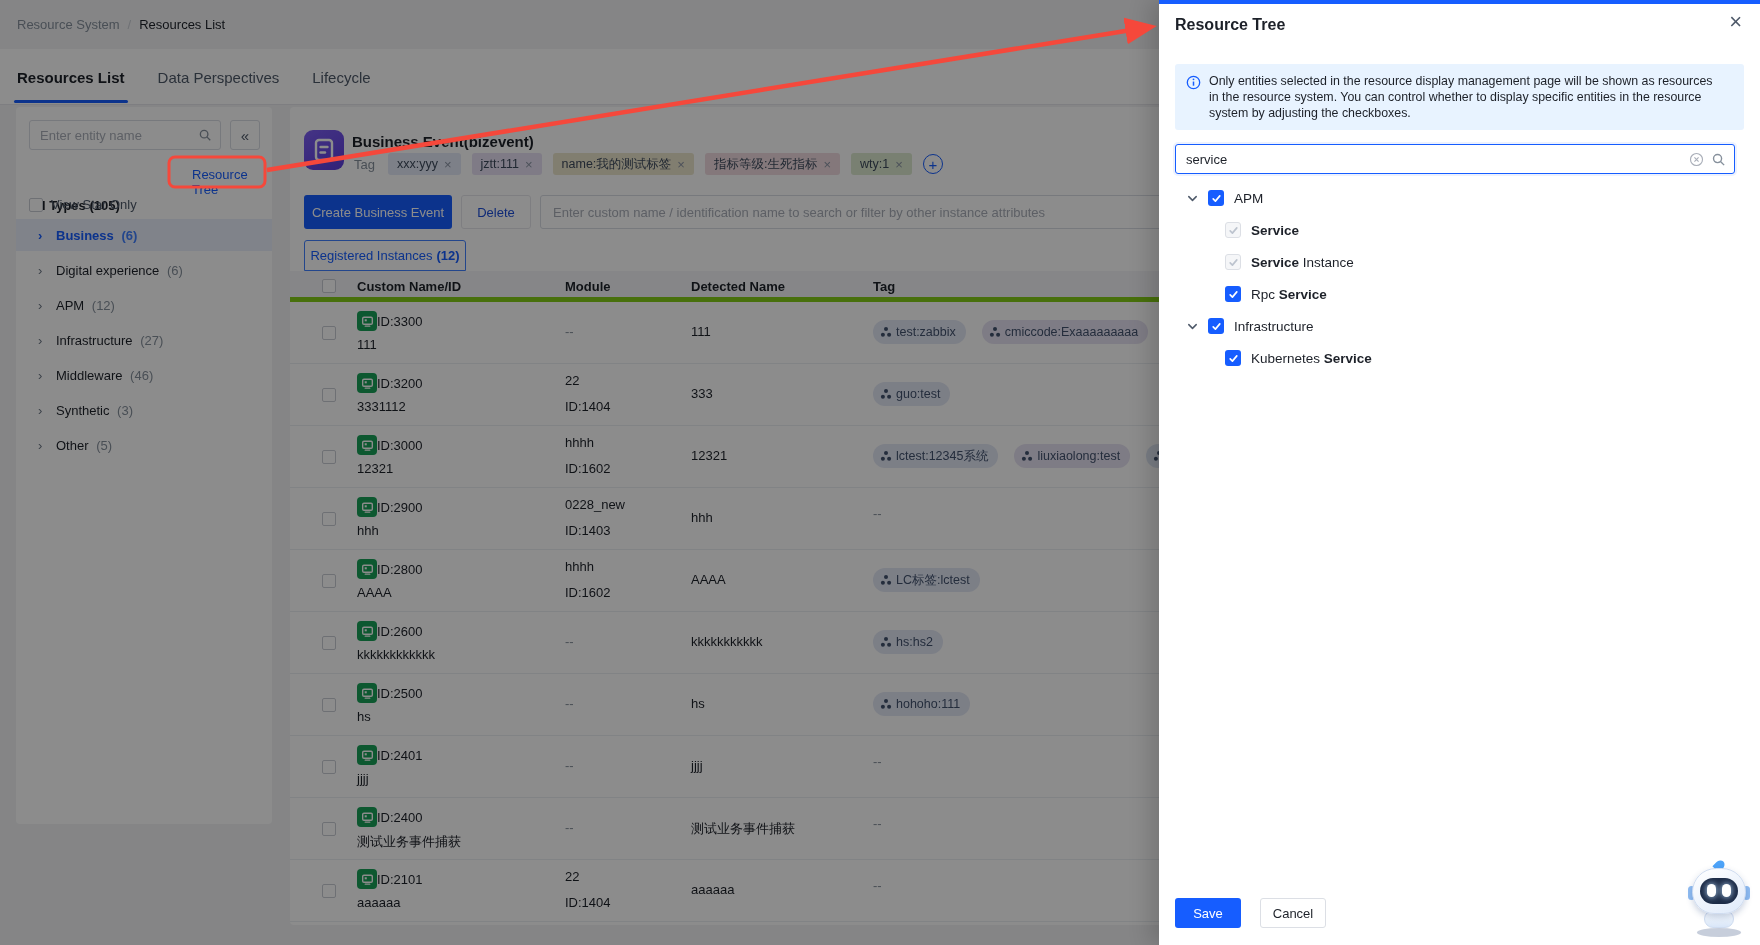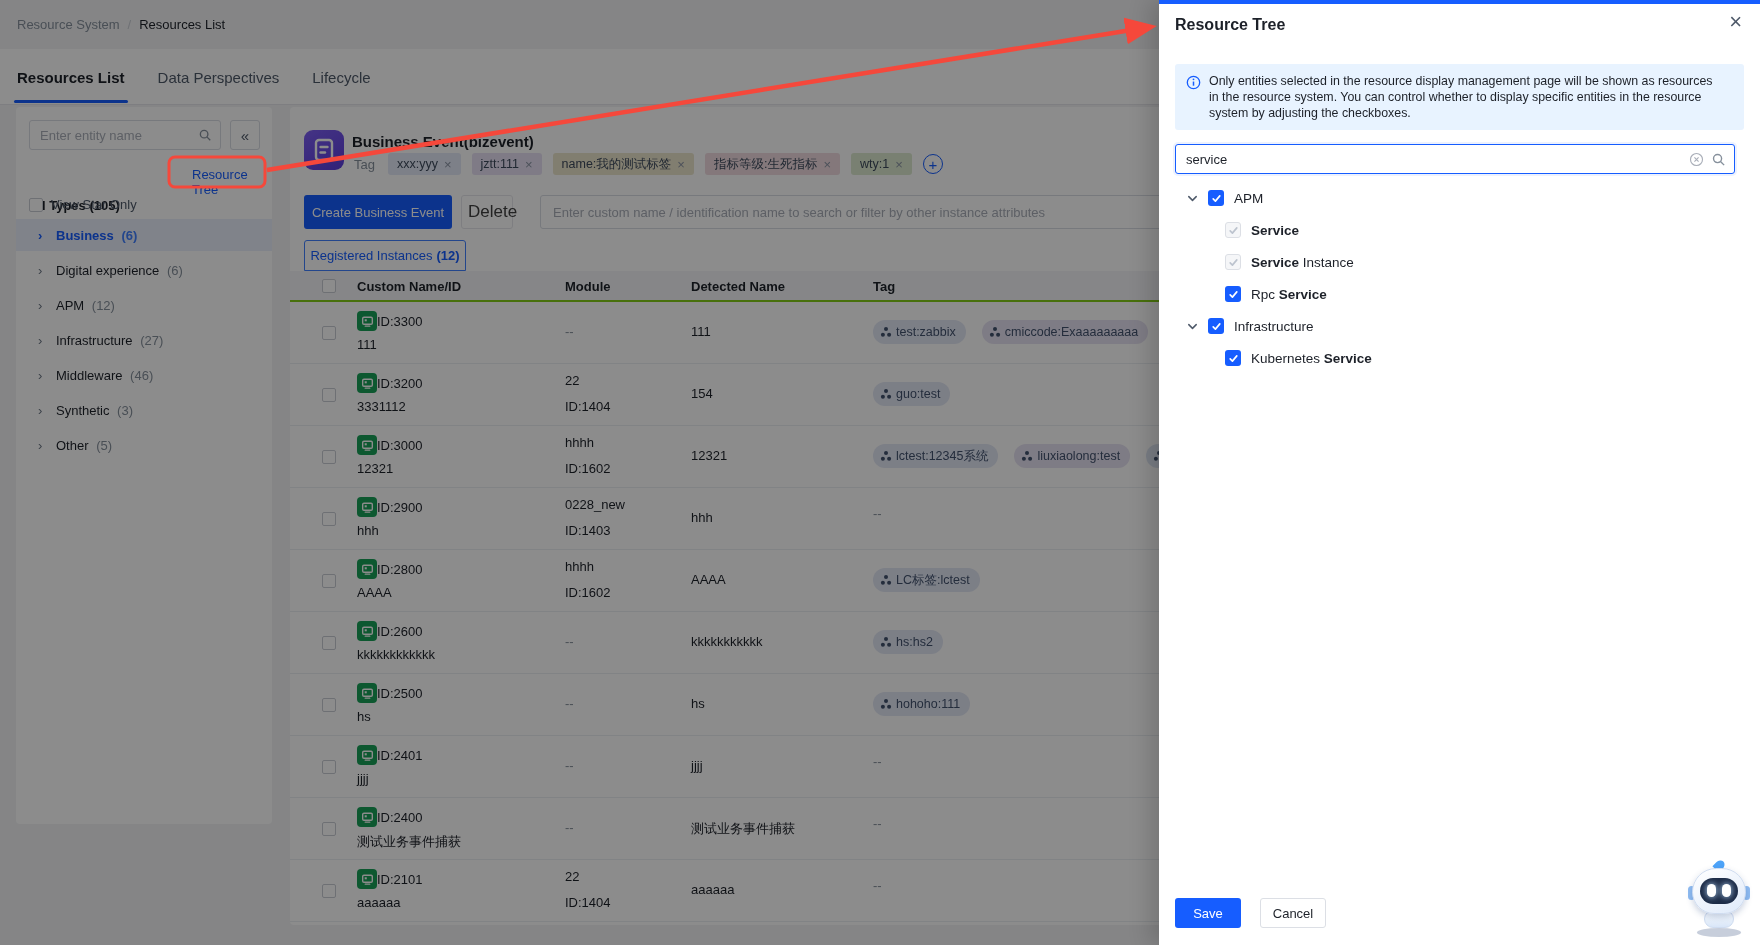--- a/index.html
+++ b/index.html
@@ -42,28 +42,28 @@
             background:linear-gradient(150deg,#7d5ef2,#5b3ddb);display:flex;align-items:center;justify-content:center;}
   .main-title{position:absolute;left:62px;top:26px;font-size:15px;font-weight:bold;}
   .tag-row{position:absolute;left:64px;top:45px;height:24px;display:flex;align-items:center;gap:11px;}
   .tag-lab{color:#86909c;margin-right:2px;}
   .tag{display:flex;align-items:center;gap:6px;height:22px;padding:0 9px;border-radius:3px;font-size:12.5px;color:#3d4a5c;}
   .tag .x{color:#8a93a3;font-size:13px;cursor:pointer;}
   .tag-blue{background:#e4e9f7;}.tag-purple{background:#e7e1f5;}.tag-yellow{background:#ece5cc;}
   .tag-pink{background:#f0dbe0;}.tag-green{background:#dceacf;}
   .add-tag{width:20px;height:20px;border:1.4px solid #165dff;border-radius:50%;color:#165dff;display:flex;align-items:center;justify-content:center;font-size:15px;line-height:1;cursor:pointer;}
   .btn-create{position:absolute;left:14px;top:88px;width:148px;height:34px;background:#165dff;color:#fff;border:0;border-radius:3px;font-size:13px;font-family:inherit;cursor:pointer;}
-  .btn-delete{position:absolute;left:171px;top:88px;width:52px;height:34px;background:#fff;color:#404040;border:1px solid #e5e6eb;border-radius:3px;font-size:17px;font-family:inherit;}
+  .btn-delete{position:absolute;left:171px;top:88px;width:70px;height:34px;background:#fff;color:#1d4ed8;border:1px solid #e5e6eb;border-radius:3px;font-size:13px;font-family:inherit;}
   .main-search{position:absolute;left:250px;top:88px;width:900px;height:34px;border:1px solid #d9dce3;border-radius:3px;background:#fff;display:flex;align-items:center;padding:0 10px;}
   .main-search input{border:0;outline:0;flex:1;font-size:13px;font-family:inherit;background:transparent;color:#1d2129;}
   .main-search input::placeholder{color:#a9aeb8;}
   .inst-chip{position:absolute;left:14px;top:133px;width:162px;height:31px;border:1px solid #4080ff;border-radius:3px 3px 0 0;color:#165dff;display:flex;align-items:center;justify-content:center;gap:4px;background:#fff;cursor:pointer;}
   .inst-chip b{font-weight:bold;}
 
-  .tbl-head{position:absolute;left:0;top:164px;width:100%;height:31px;background:#f4f5f7;border-bottom:2px solid #84cc16;}
+  .tbl-head{position:absolute;left:0;top:164px;width:100%;height:31px;background:#f4f5f7;border-bottom:5px solid #84cc16;}
   .tbl-head .hc{position:absolute;top:0;height:31px;display:flex;align-items:center;font-weight:bold;font-size:13px;}
   .tbody{position:absolute;left:0;top:195px;width:100%;}
   .trow{position:relative;height:62px;border-bottom:1px solid #eceef2;}
   .c-check{position:absolute;left:32px;top:24px;}
   .id-line{position:absolute;left:67px;top:9px;display:flex;align-items:center;}
   .inst-ico{width:20px;height:20px;border-radius:4px;background:#18a058;display:flex;align-items:center;justify-content:center;flex:0 0 auto;}
   .id-text{color:#1d2129;}
   .name-line{position:absolute;left:67px;top:35px;color:#1d2129;}
   .mod1{position:absolute;left:275px;top:9px;}
   .mod2{position:absolute;left:275px;top:35px;}
@@ -275,21 +275,21 @@
                 <rect x="1.8" y="2.4" width="10.4" height="7.6" rx="1.4" fill="none" stroke="#fff" stroke-width="1.5"></rect>
                 <rect x="4" y="4.6" width="2.2" height="2.2" fill="#fff"></rect>
                 <line x1="4.6" y1="12" x2="9.4" y2="12" stroke="#fff" stroke-width="1.5" stroke-linecap="round"></line>
               </svg>
             </span>
             <span class="id-text">ID:3200</span>
           </div>
           <div class="name-line">3331112</div>
           <div class="mod1">22</div>
           <div class="mod2">ID:1404</div>
-          <div class="det">154</div>
+          <div class="det">333</div>
           <div class="pillbox">
             <span class="pill p0">
               <svg width="12" height="12" viewBox="0 0 12 12">
                 <circle cx="6" cy="3.1" r="2" fill="#42526e"></circle>
                 <circle cx="2.9" cy="8.7" r="2" fill="#42526e"></circle>
                 <circle cx="9.1" cy="8.7" r="2" fill="#42526e"></circle>
               </svg>
               <span>guo:test</span>
             </span>
           </div>

